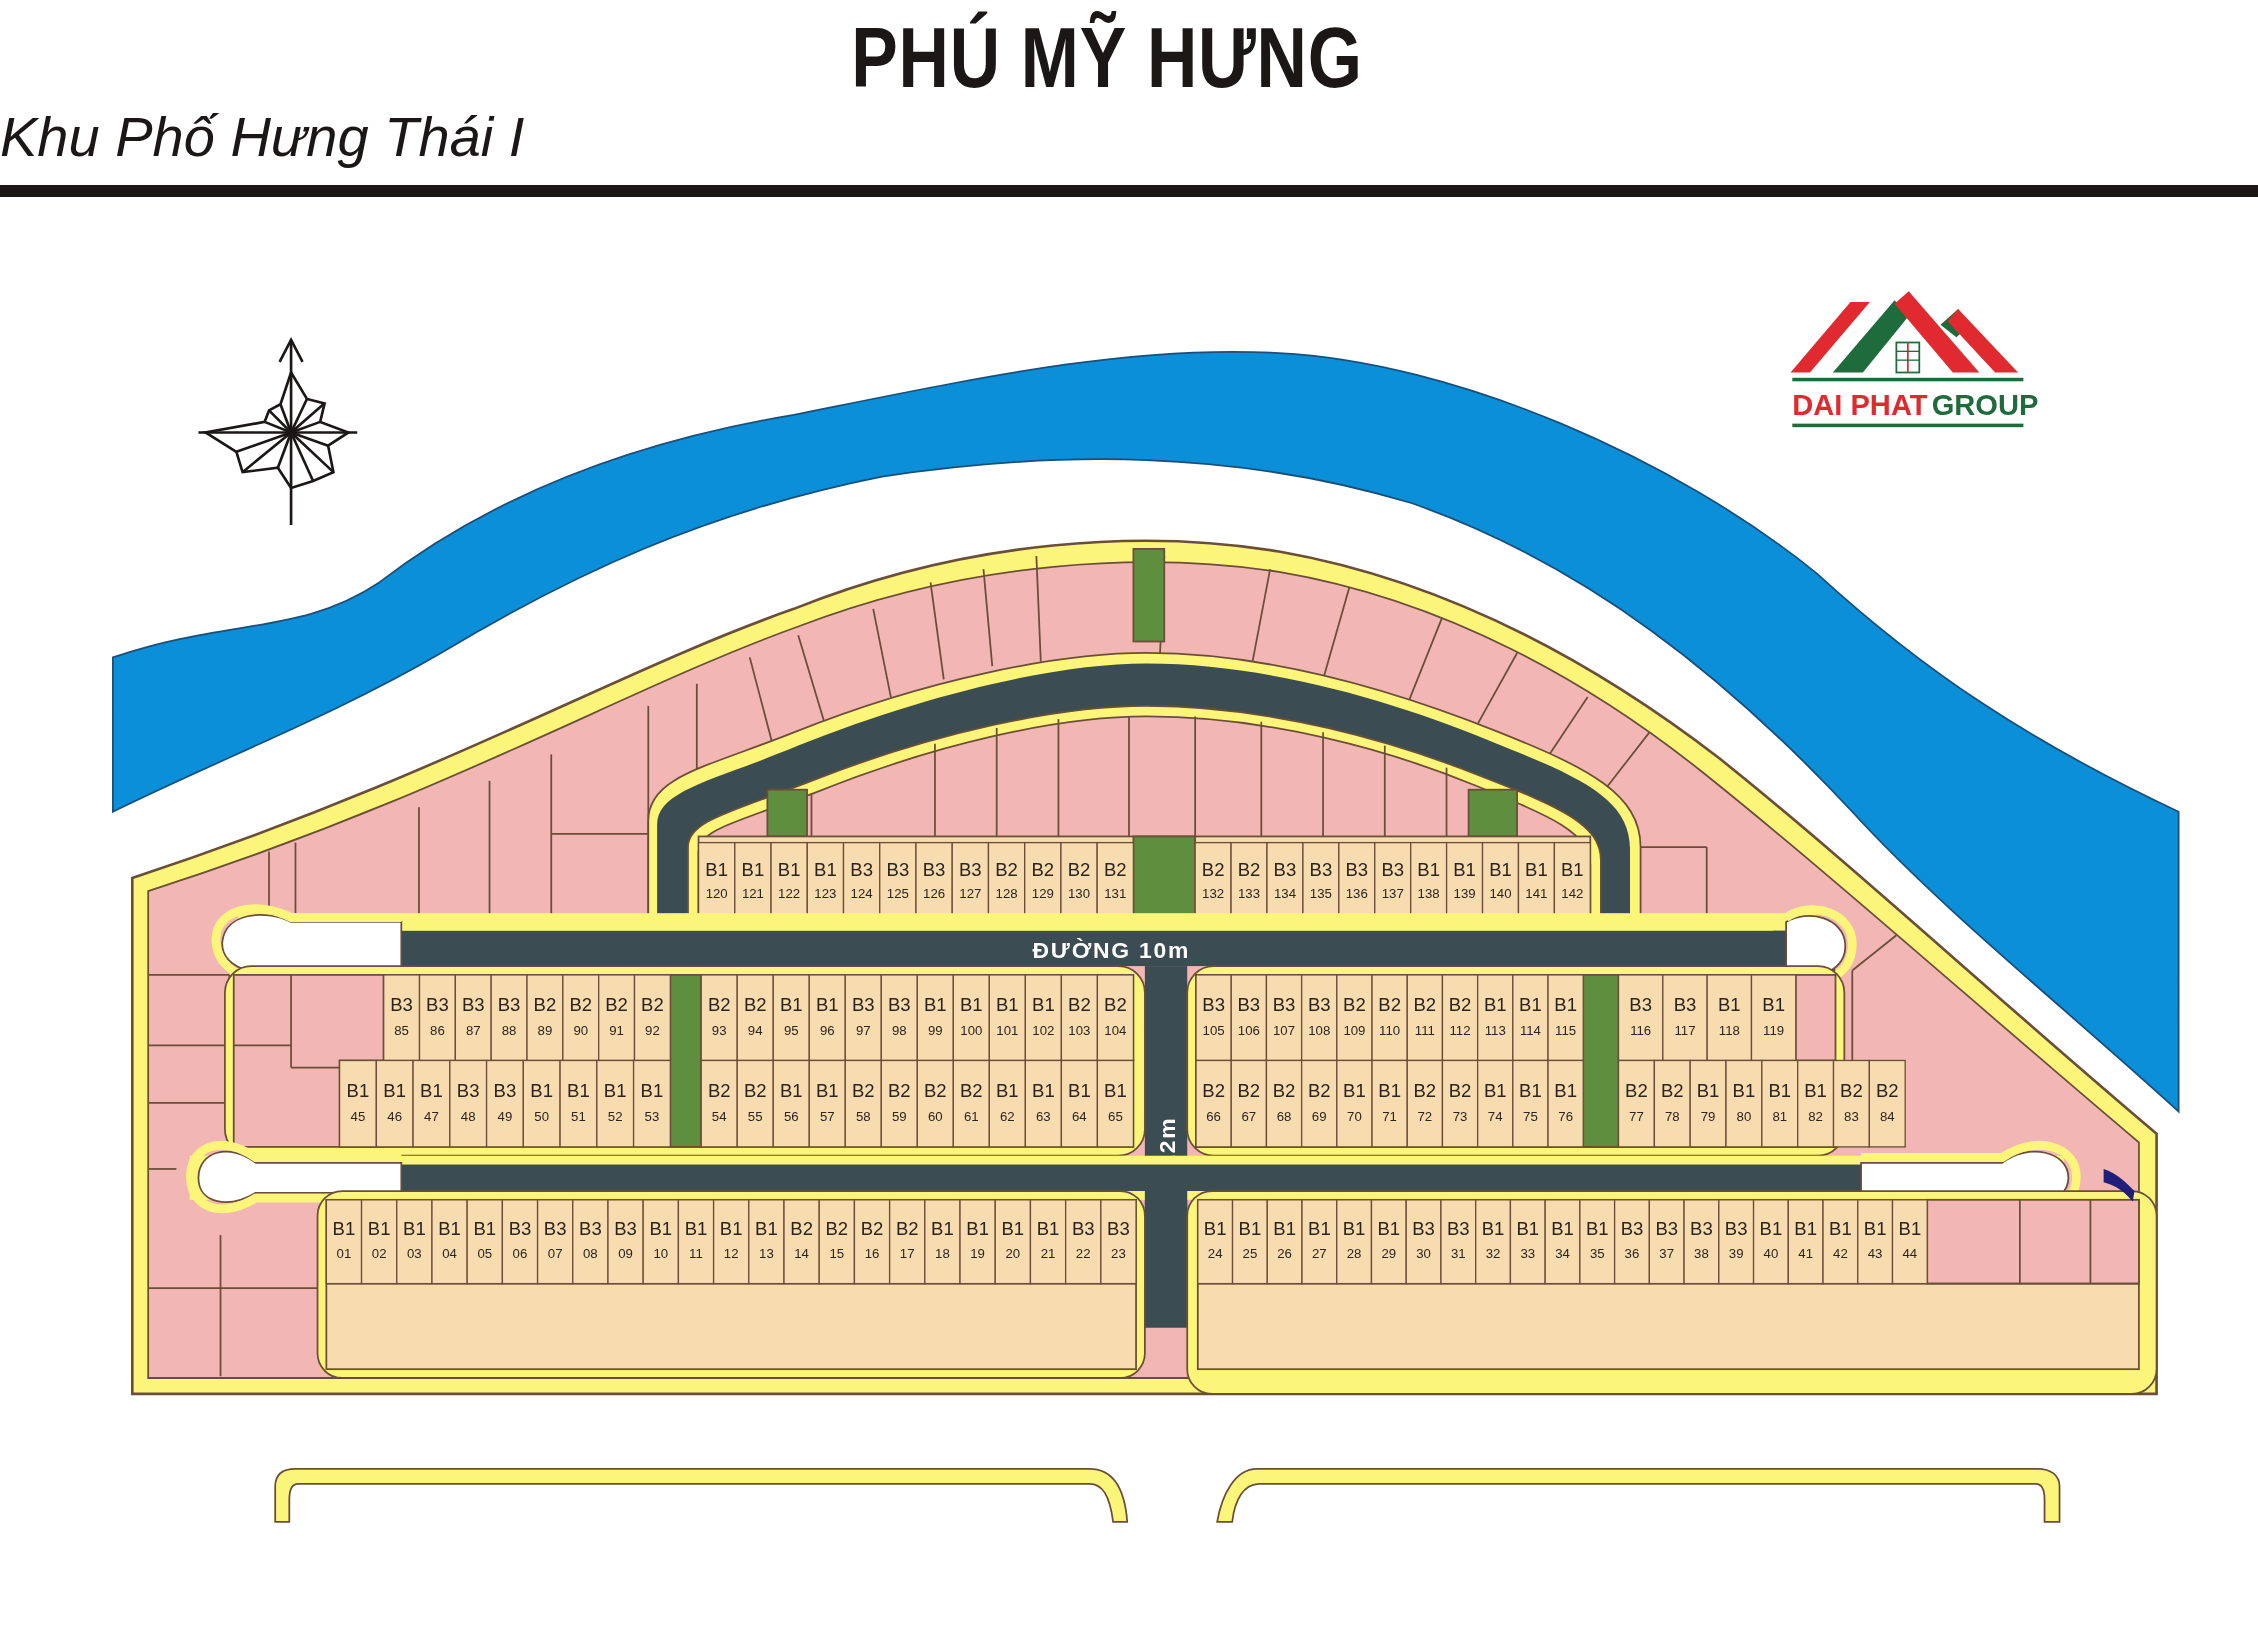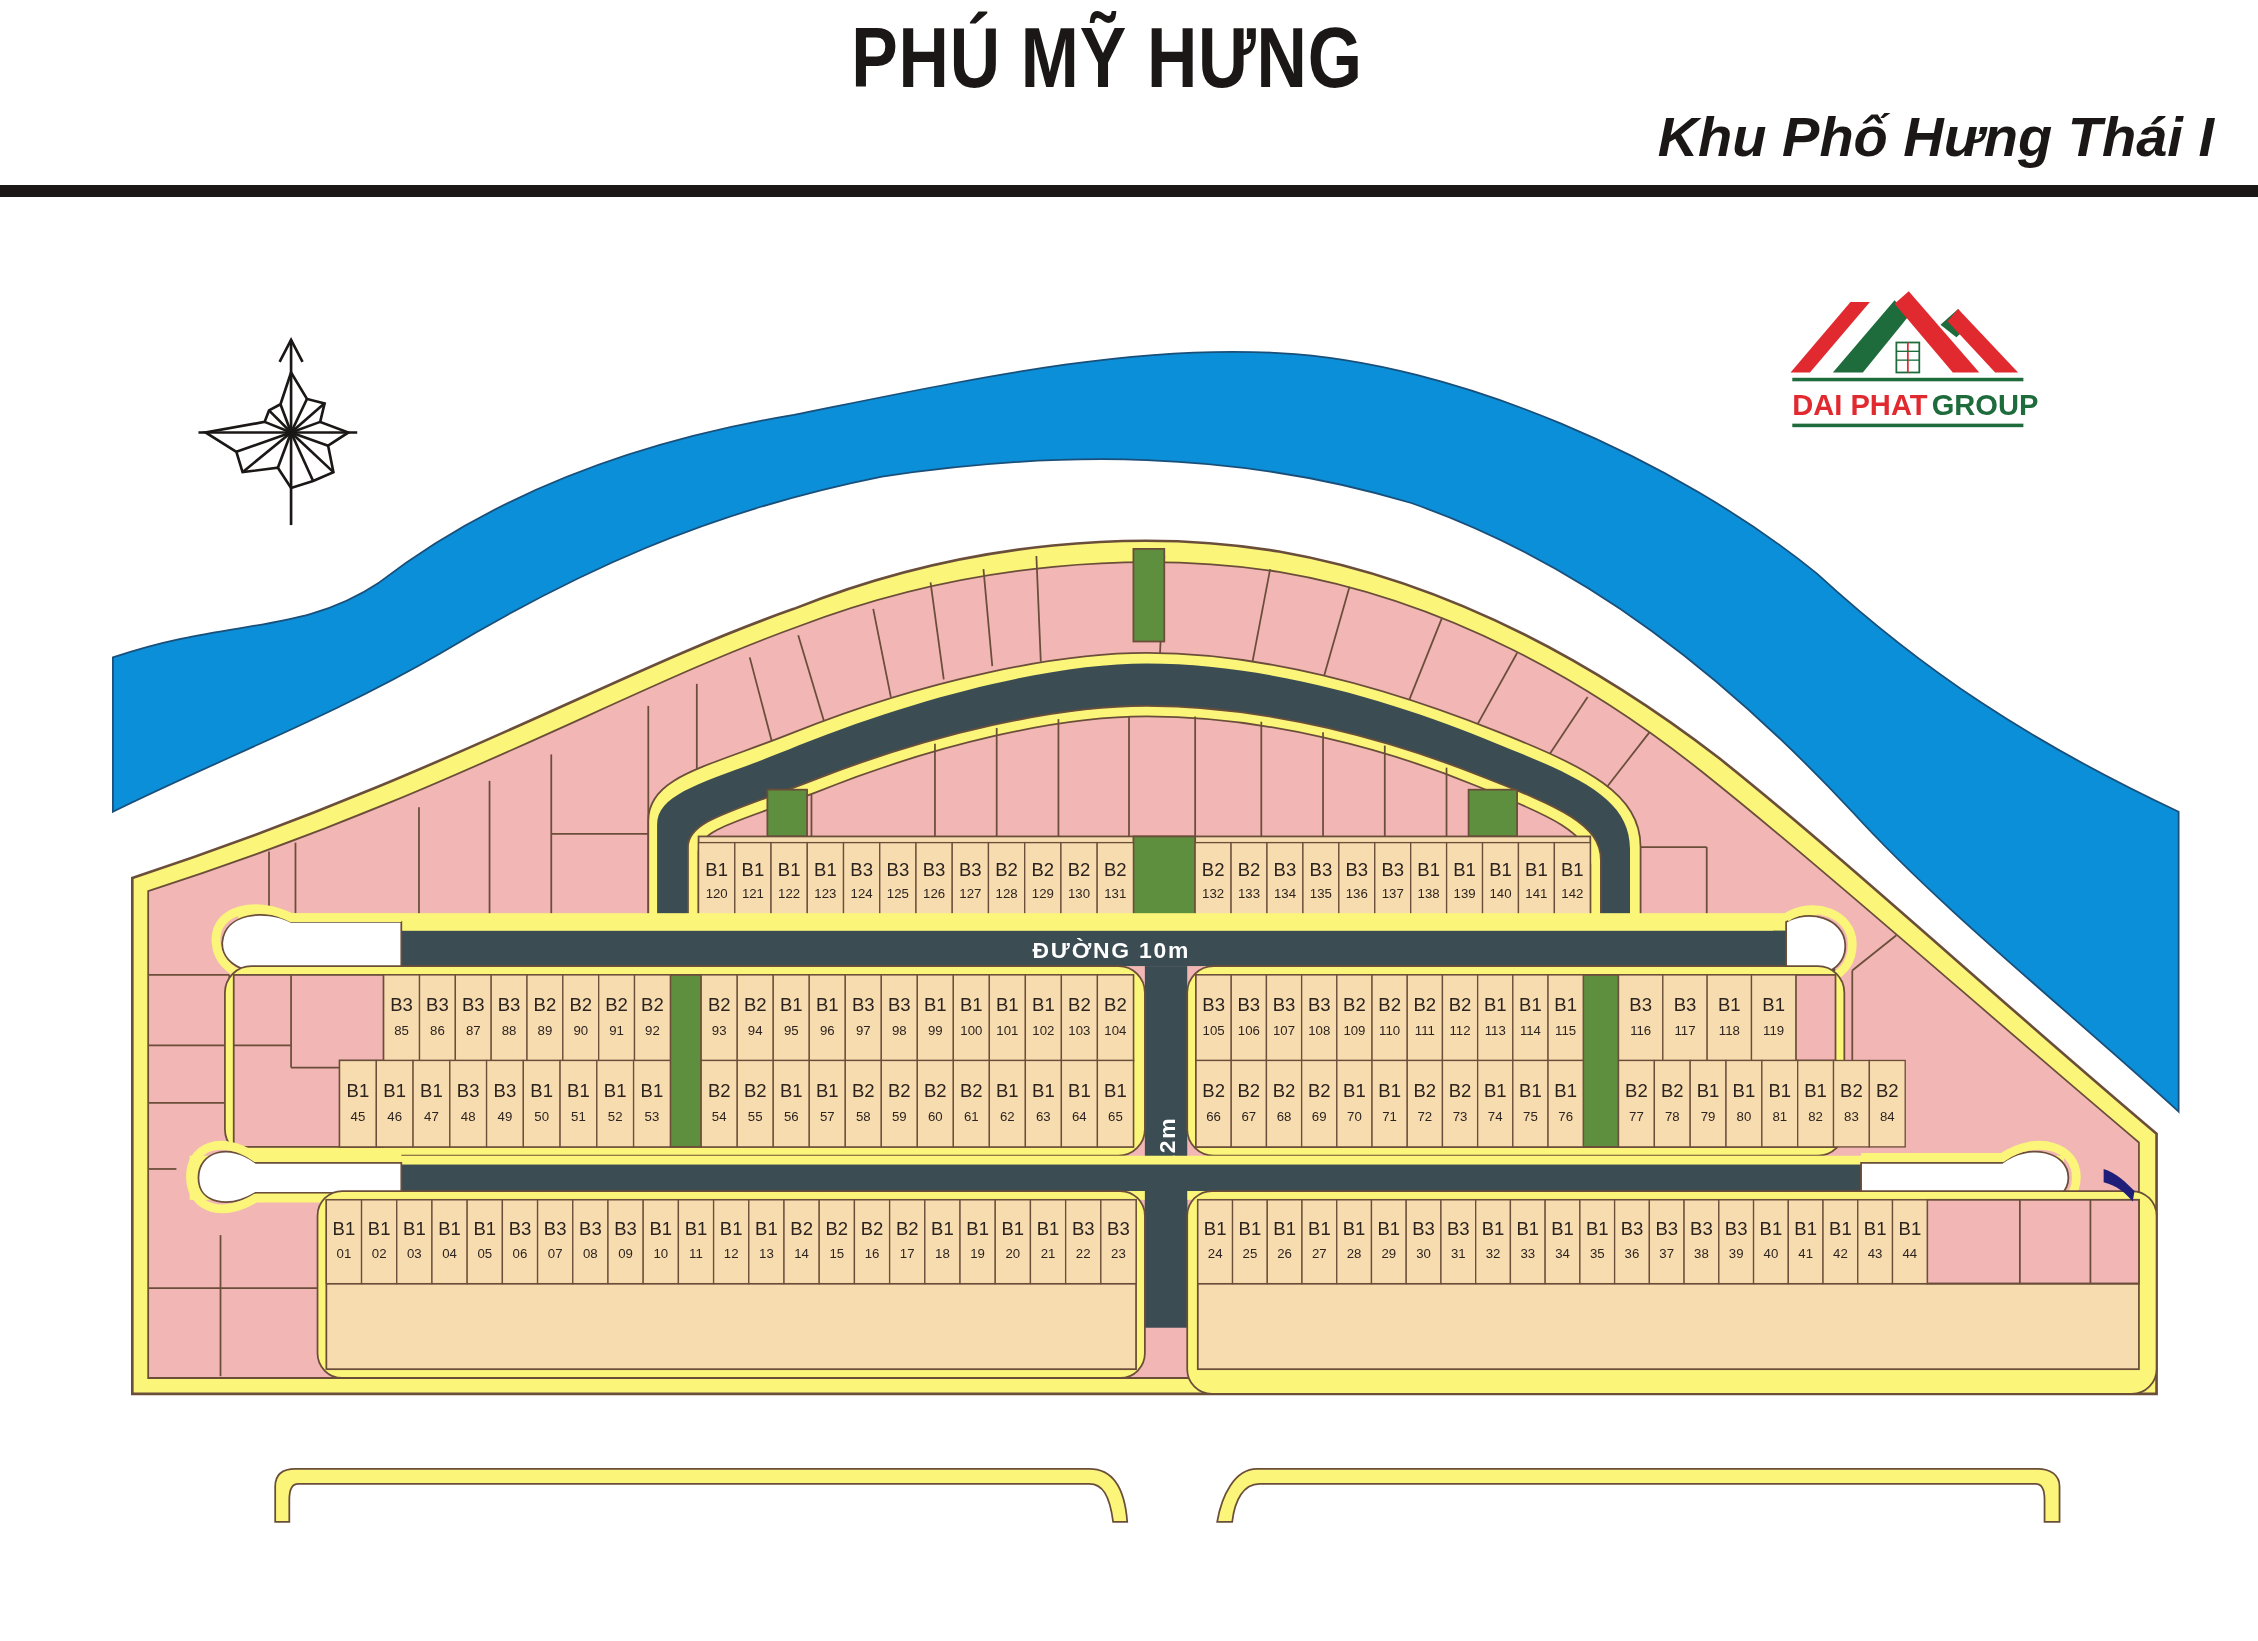--- a/index.html
+++ b/index.html
@@ -1,18 +1,18 @@
 <!DOCTYPE html>
 <html style="font-size:14px"><head>
 <meta charset="utf-8">
 <style>
   html, body { margin:0; padding:0; background:#ffffff; }
   body { width:2258px; height:1642px; position:relative; overflow:hidden; font-family:"Liberation Sans", sans-serif; }
   .title { position:absolute; left:0; top:8.8px; width:2214px; text-align:center; font-family:"Liberation Sans", sans-serif; font-weight:bold; font-size:85px; letter-spacing:0.9px; color:#1a1716; transform:scaleX(0.82); transform-origin:1107px 0; }
-  .subtitle { position:absolute; left:0; top:104px; width:2214px; text-align:right; font-family:"Liberation Sans", sans-serif; font-style:italic; font-size:56px; color:#1a1716;font-weight:bold; }
+  .subtitle { position:absolute; left:0; top:104px; width:2214px; text-align:left; font-family:"Liberation Sans", sans-serif; font-style:italic; font-size:56px; color:#1a1716; }
   .rule { position:absolute; left:0; top:185px; width:2258px; height:12.4px; background:#1a1716; }
   svg.map { position:absolute; left:0; top:0; }
   .lot-text { font-family:"Liberation Sans", sans-serif; fill:#2d2420; }
   .road-label { font-family:"Liberation Sans", sans-serif; font-weight:bold; fill:#ffffff; }
   .logo-text { font-family:"Liberation Sans", sans-serif; font-weight:bold; }
 </style>
 </head>
 <body>
 
 <div class="title">PHÚ MỸ HƯNG</div>

